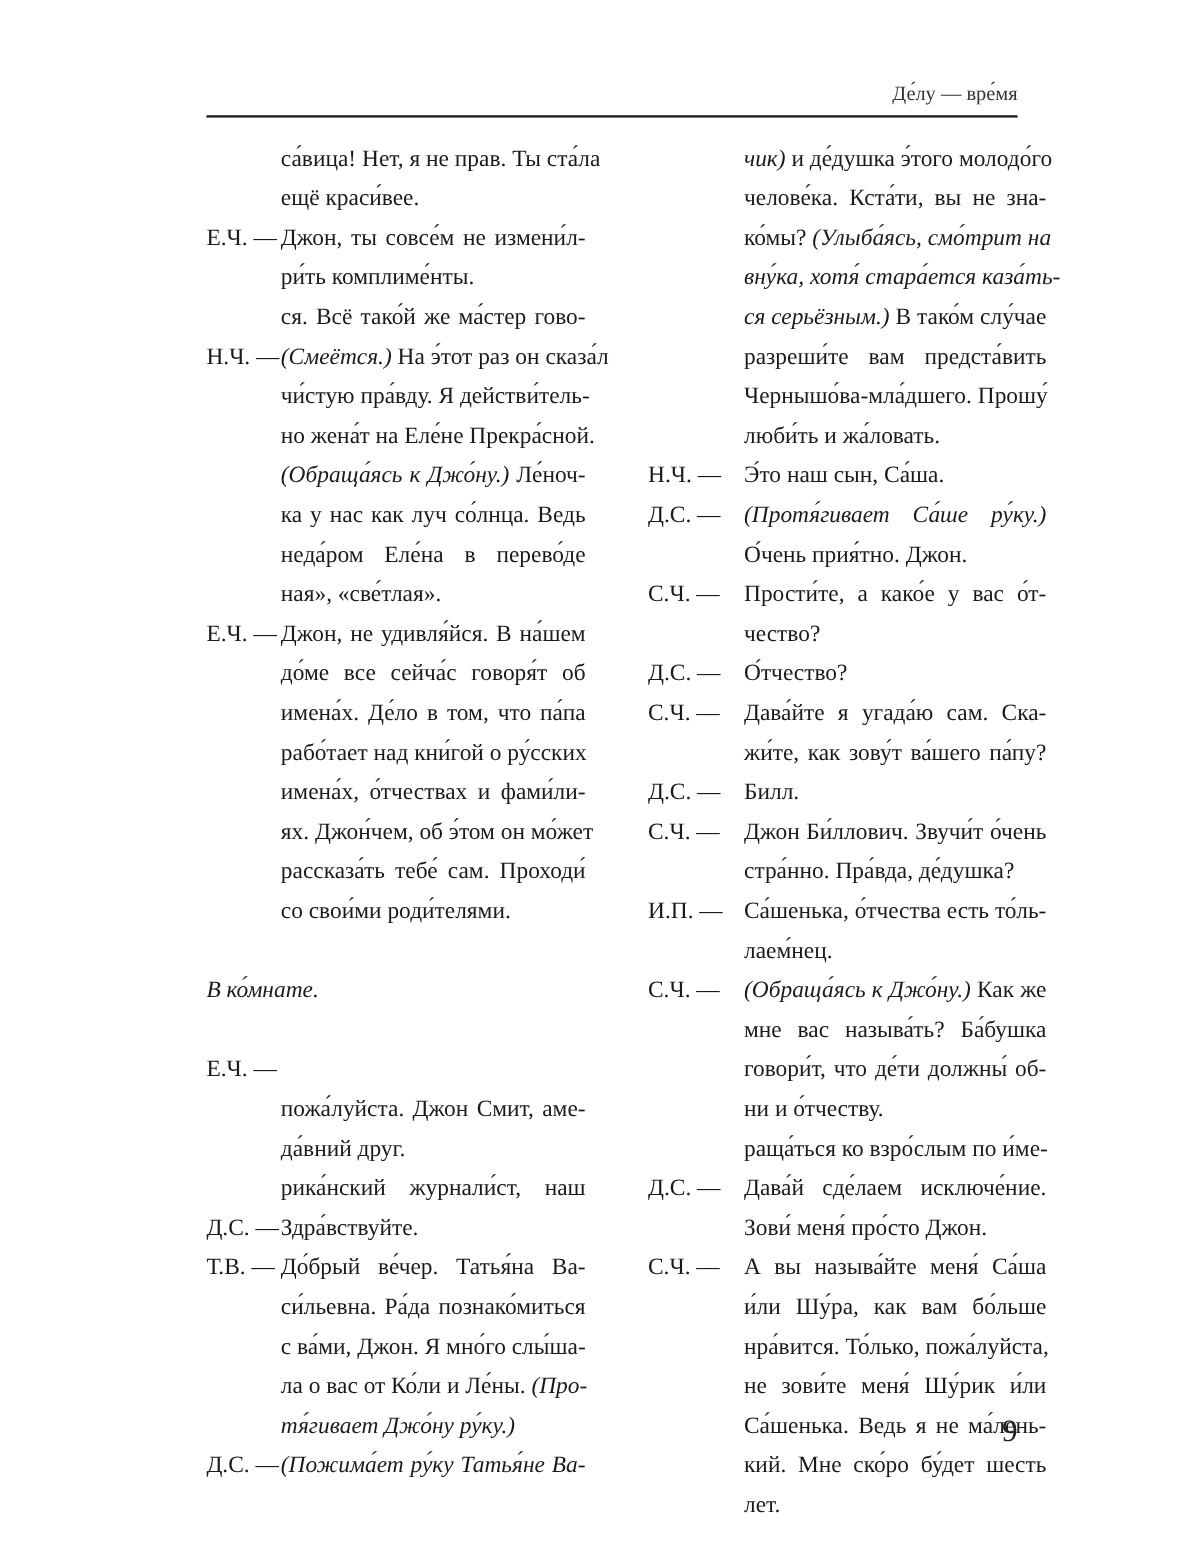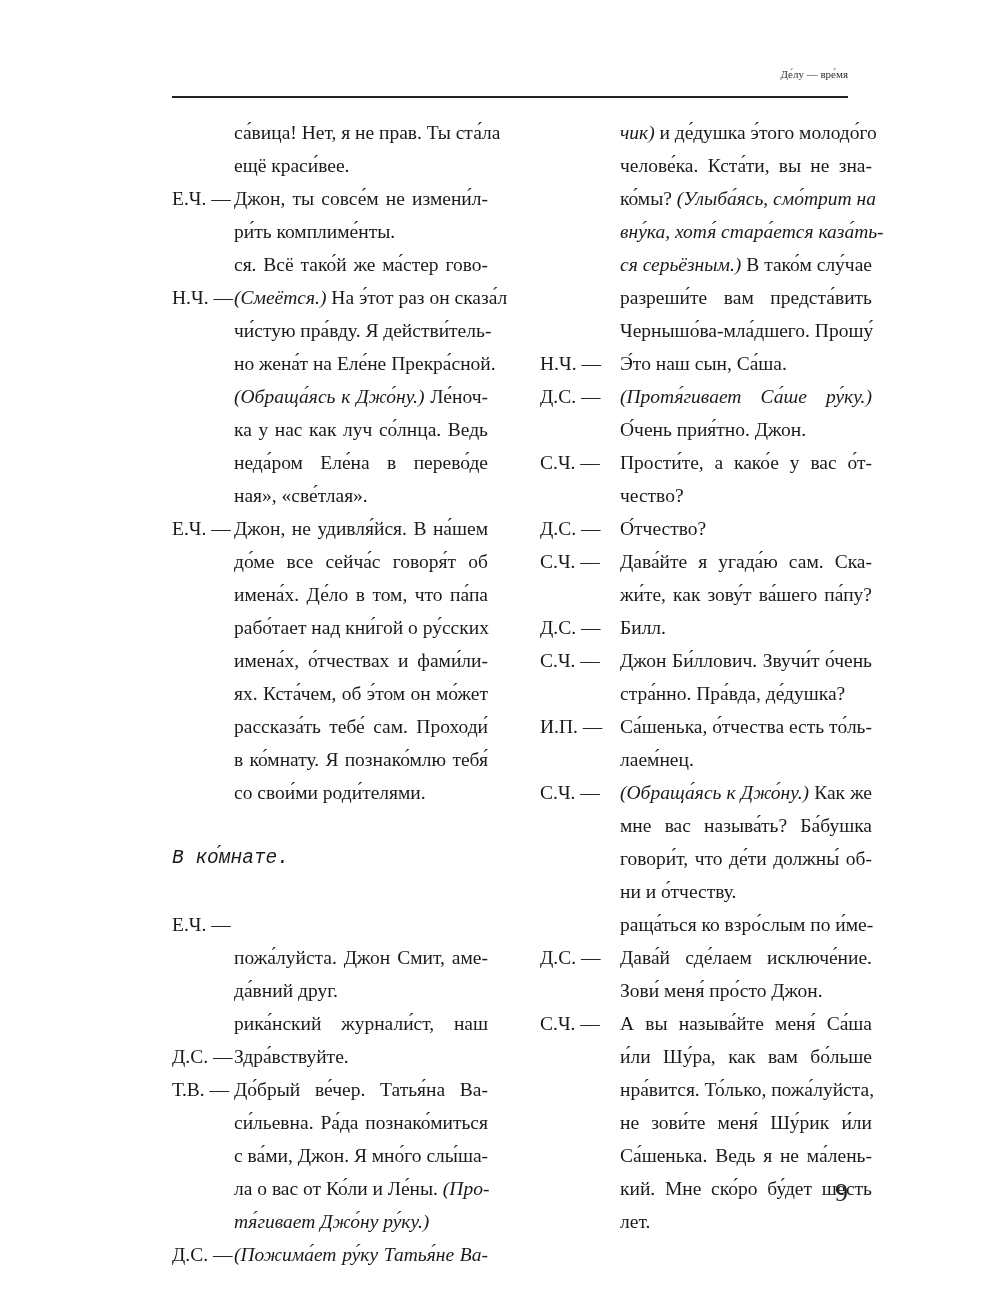--- a/index.html
+++ b/index.html
@@ -1,29 +1,29 @@
 <!DOCTYPE html>
 <html><head>
 <meta charset="utf-8">
 <style>
   html, body { margin: 0; padding: 0; background: #ffffff; }
   body { width: 1000px; height: 1300px; position: relative; overflow: hidden;
          font-family: "Liberation Serif", "DejaVu Serif", serif; color: #1a1a1a; }
-  .running-head { position: absolute; top: 68px; right: 152px; font-size: 11px; color: #333; }
+  .running-head { position: absolute; top: 68px; right: 152px; font-size: 17px; color: #333; }
   .rule { position: absolute; top: 96px; left: 172px; width: 676px; height: 2px; background: #222; }
   .col { position: absolute; top: 116px; }
   .col.left { left: 172px; width: 316px; }
   .col.right { left: 540px; width: 308px; }
   .line { position: relative; height: 33px; line-height: 33px; font-size: 19.5px; white-space: nowrap; }
   .line .spk { position: absolute; left: 0; top: 0; }
   .line .txt { position: absolute; top: 0; text-align: justify; text-align-last: justify; }
   .line .txt.last { text-align-last: left; }
   .col.left .line .txt { left: 62px; width: 254px; }
   .col.right .line .txt { left: 56px; width: 252px; margin-left: 24px; }
-  .line .txt.noind { left: 0 !important; width: 100% !important; font-family: Liberation Mono, monospace; }
+  .line .txt.noind { left: 0 !important; width: 100% !important; }
   .it { font-style: italic; }
   .gap { height: 33px; }
   .page-number { position: absolute; top: 1178px; right: 152px; font-size: 26px; color: #222; }
 </style>
 </head>
 <body>
 
 <div class="running-head">Де́лу — вре́мя</div>
 <div class="rule"></div>
 
@@ -76,27 +76,24 @@
     <div class="line">
       <span class="txt"><span>имена́х. Де́ло в том, что па́па</span></span>
     </div>
     <div class="line">
       <span class="txt"><span>рабо́тает над кни́гой о ру́сских</span></span>
     </div>
     <div class="line">
       <span class="txt"><span>имена́х, о́тчествах и фами́ли-</span></span>
     </div>
     <div class="line">
-      <span class="txt"><span>ях. Кста́чем, об э́том он мо́жет</span></span>
+      <span class="txt"><span>ях. Джон́чем, об э́том он мо́жет</span></span>
     </div>
     <div class="line">
       <span class="txt"><span>рассказа́ть тебе́ сам. Проходи́</span></span>
-    </div>
-    <div class="line">
-      <span class="txt"><span>в ко́мнату. Я познако́млю тебя́</span></span>
     </div>
     <div class="line">
       <span class="txt last"><span>со свои́ми роди́телями.</span></span>
     </div>
     <div class="gap"></div>
     <div class="line">
       <span class="txt noind it last">В ко́мнате.</span>
     </div>
     <div class="gap"></div>
     <div class="line">
@@ -152,20 +149,23 @@
     <div class="line">
       <span class="txt"><span class="it">ся серьёзным.)</span><span> В тако́м слу́чае</span></span>
     </div>
     <div class="line">
       <span class="txt"><span>разреши́те вам предста́вить</span></span>
     </div>
     <div class="line">
       <span class="txt"><span>Чернышо́ва-мла́дшего. Прошу́</span></span>
     </div>
     <div class="line">
+      <span class="txt last"><span>люби́ть и жа́ловать.</span></span>
+    </div>
+    <div class="line">
       <span class="spk">Н.Ч. —</span>
       <span class="txt last"><span>Э́то наш сын, Са́ша.</span></span>
     </div>
     <div class="line">
       <span class="spk">Д.С. —</span>
       <span class="txt"><span class="it">(Протя́гивает Са́ше ру́ку.)</span></span>
     </div>
     <div class="line">
       <span class="txt last"><span>О́чень прия́тно. Джон.</span></span>
     </div>

